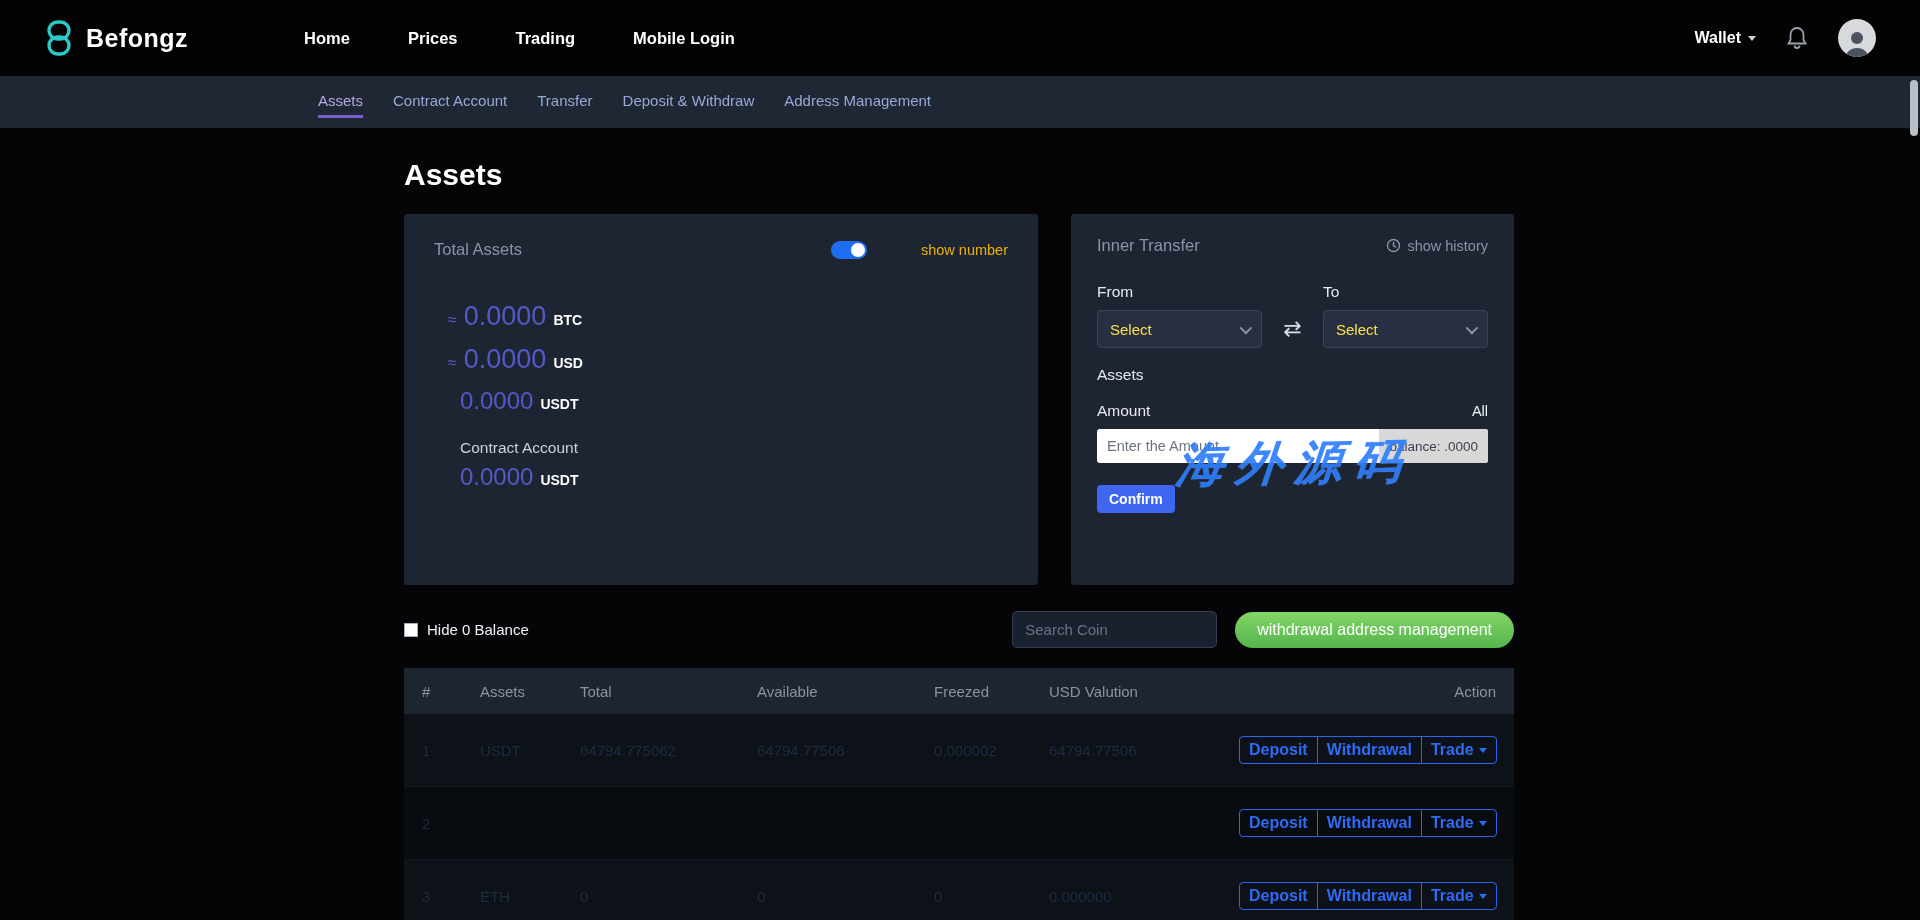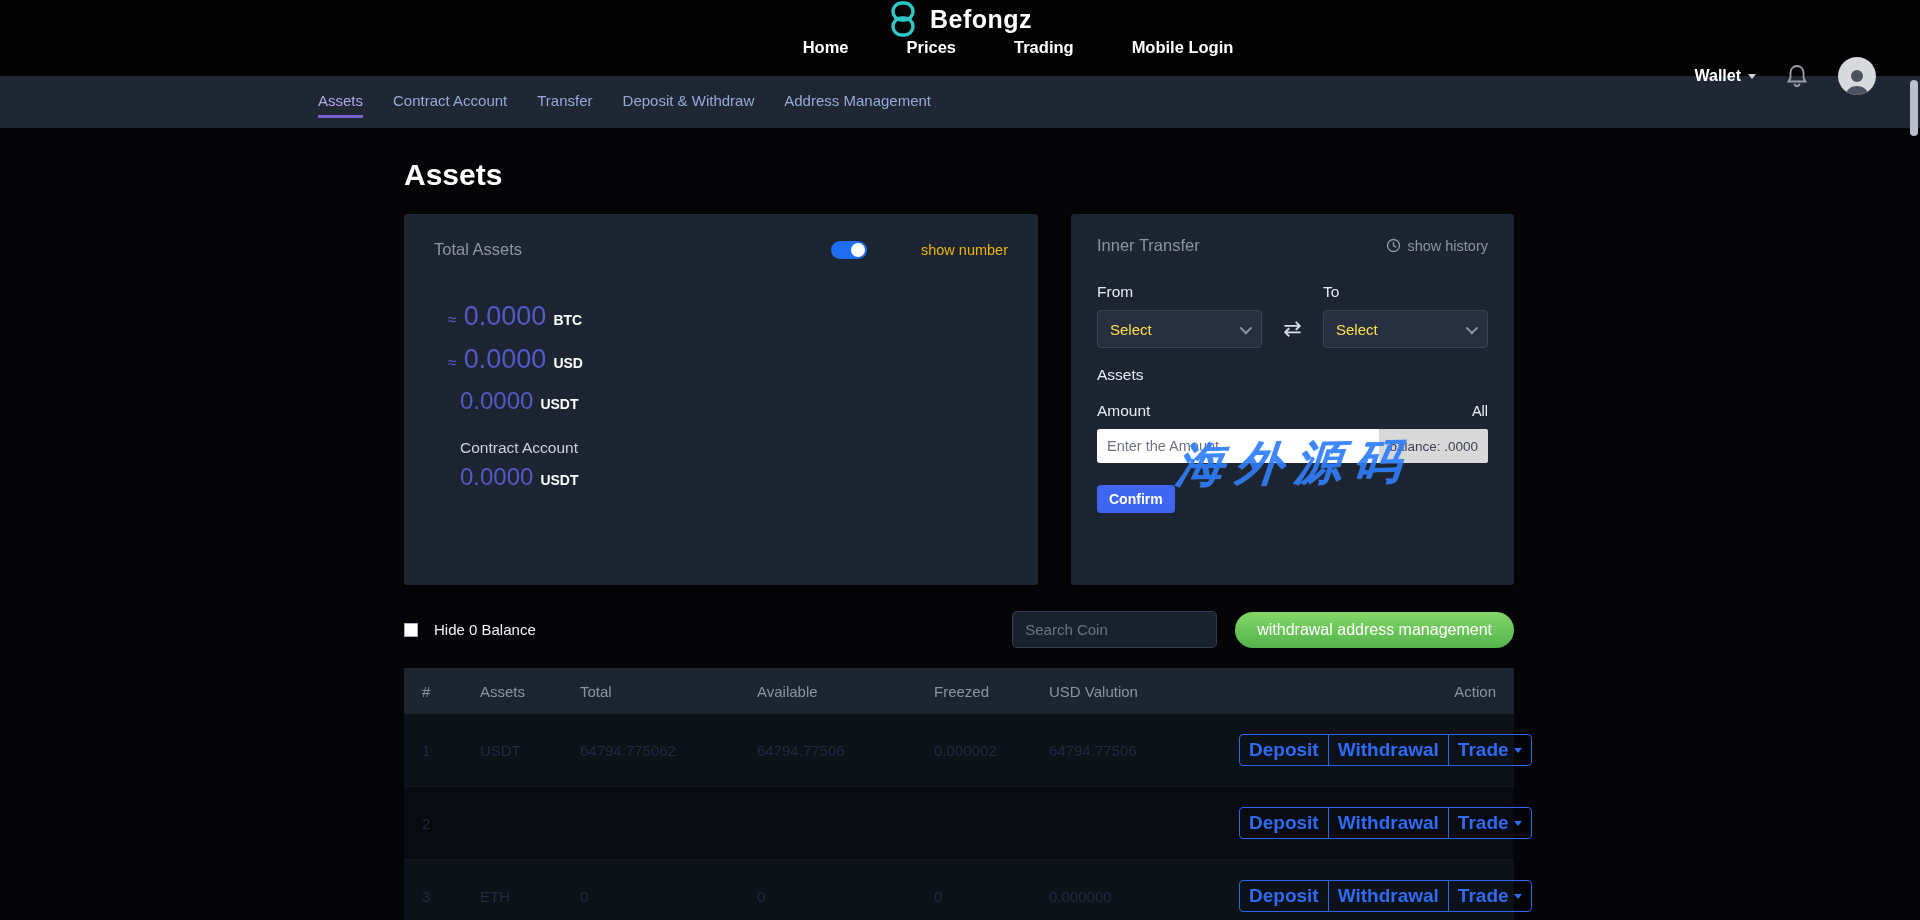--- a/index.html
+++ b/index.html
@@ -8,21 +8,21 @@
   :root{
     --accent-purple:#5459c8;
     --link-blue:#2e6bf6;
     --toggle-blue:#1f6ef2;
     --confirm-blue:#3f66f0;
     --green-button:#63c95a;
     --watermark-blue:#2e7dfc;
   }
 
   
-  .topbar { height:76px; background:#030304; display:flex; align-items:center; padding:0 44px;flex-direction:column; }
+  .topbar { height:76px; background:#030304; display:flex; align-items:center; padding:0 44px; }
   .brand { display:flex; align-items:center; gap:12px; }
   .brand-name { color:#ffffff; font-size:25px; font-weight:bold; letter-spacing:.5px; }
   .mainnav { display:flex; align-items:center; margin-left:116px; gap:58px; }
   .mainnav a { color:#ffffff; font-size:16.5px; font-weight:bold; text-decoration:none; cursor:pointer; }
   .top-right { margin-left:auto; display:flex; align-items:center; gap:30px; }
   .wallet { color:#ffffff; font-size:16px; font-weight:bold; display:flex; align-items:center; gap:7px; cursor:pointer; }
   .caret { width:0; height:0; border-left:4.5px solid transparent; border-right:4.5px solid transparent; border-top:5.5px solid #cfd3da; display:inline-block; }
   .bell { width:22px; height:24px; cursor:pointer; }
   .avatar { width:38px; height:38px; border-radius:50%; background:#d7d9dd; overflow:hidden; display:flex; align-items:flex-end; justify-content:center; cursor:pointer; }
 
@@ -72,39 +72,39 @@
   .all-link { color:#eef1f6; font-size:14.5px; cursor:pointer; }
   .amount-input { margin-top:9px; height:34px; background:#ffffff; border-radius:3px; display:flex; align-items:stretch; overflow:hidden; }
   .amount-input input { flex:1; border:none; outline:none; background:transparent; padding:0 10px; font-size:14.5px; color:#333; font-family:"Liberation Sans",sans-serif; }
   .amount-input input::placeholder { color:#6d7380; }
   .balance-chip { background:#d8d8d8; color:#3c4250; font-size:13.5px; display:flex; align-items:center; padding:0 10px; white-space:nowrap; }
   .confirm-btn { margin-top:22px; display:inline-block; background:var(--confirm-blue); color:#ffffff; font-size:14px; font-weight:bold; border:none; border-radius:4px; padding:6px 12px; cursor:pointer; }
   .watermark { position:absolute; left:106px; top:218px; color:var(--watermark-blue); font-size:47px; font-weight:bold; font-style:italic; letter-spacing:12px; transform:skew(-6deg) rotate(-1deg); opacity:.92; pointer-events:none; text-shadow:0 0 1px #6aa4ff; white-space:nowrap; }
 
   
   .filter-row { width:1110px; display:flex; align-items:center; margin-top:26px; }
-  .hide-zero { display:flex; align-items:center; gap:16px; cursor:pointer; }
+  .hide-zero { display:flex; align-items:center; gap:9px; cursor:pointer; }
   .checkbox { width:14px; height:14px; background:#ffffff; border:1px solid #aab; display:inline-block; }
   .hide-zero-label { color:#f0f2f6; font-size:15px; }
   .filter-right { margin-left:auto; display:flex; align-items:center; gap:18px; }
   .search-input { width:205px; height:37px; background:#1a212e; border:1px solid #343e52; border-radius:5px; color:#cfd4de; font-size:15px; padding:0 12px; outline:none; font-family:"Liberation Sans",sans-serif; }
   .search-input::placeholder { color:#6b7485; }
   .green-btn { height:36px; border:none; border-radius:18px; padding:0 22px; background:linear-gradient(180deg,#83d666,#54b44d); color:#ffffff; font-size:16px; cursor:pointer; font-family:"Liberation Sans",sans-serif; }
 
   
   .asset-table { width:1110px; margin-top:20px; }
   .t-row { display:grid; grid-template-columns:58px 100px 177px 177px 115px 190px 1fr; align-items:center; padding-left:18px; }
   .t-head { height:46px; background:#1d2530; color:#8b93a3; font-size:15px; }
   .t-head .th-action { text-align:right; padding-right:18px; }
   .t-body-row { height:73px; color:#202a40; font-size:15px; border-bottom:1px solid #12161f; }
   .t-body-row:nth-child(even) { background:#0d1118; }
   .t-body-row:nth-child(odd) { background:#080b10; }
   .action-cell { display:flex; justify-content:flex-end; padding-right:90px; }
   .btn-group { display:flex; }
-  .action-btn { background:transparent; border:1px solid #2b66f0; color:var(--link-blue); font-size:19px; font-weight:bold; padding:4px 9px; cursor:pointer; display:flex; align-items:center; gap:5px; font-family:"Liberation Sans",sans-serif; }
+  .action-btn { background:transparent; border:1px solid #2b66f0; color:var(--link-blue); font-size:16px; font-weight:bold; padding:4px 9px; cursor:pointer; display:flex; align-items:center; gap:5px; font-family:"Liberation Sans",sans-serif; }
   .btn-group .action-btn + .action-btn { margin-left:-1px; }
   .btn-group .action-btn:first-child { border-radius:4px 0 0 4px; }
   .btn-group .action-btn:last-child { border-radius:0 4px 4px 0; }
   .action-btn .caret { border-top-color:var(--link-blue); }
 
   
   .scroll-thumb { position:absolute; right:2px; top:80px; width:8px; height:56px; background:#b9bec7; border-radius:4px; }
 </style>
 </head>
 <body>

